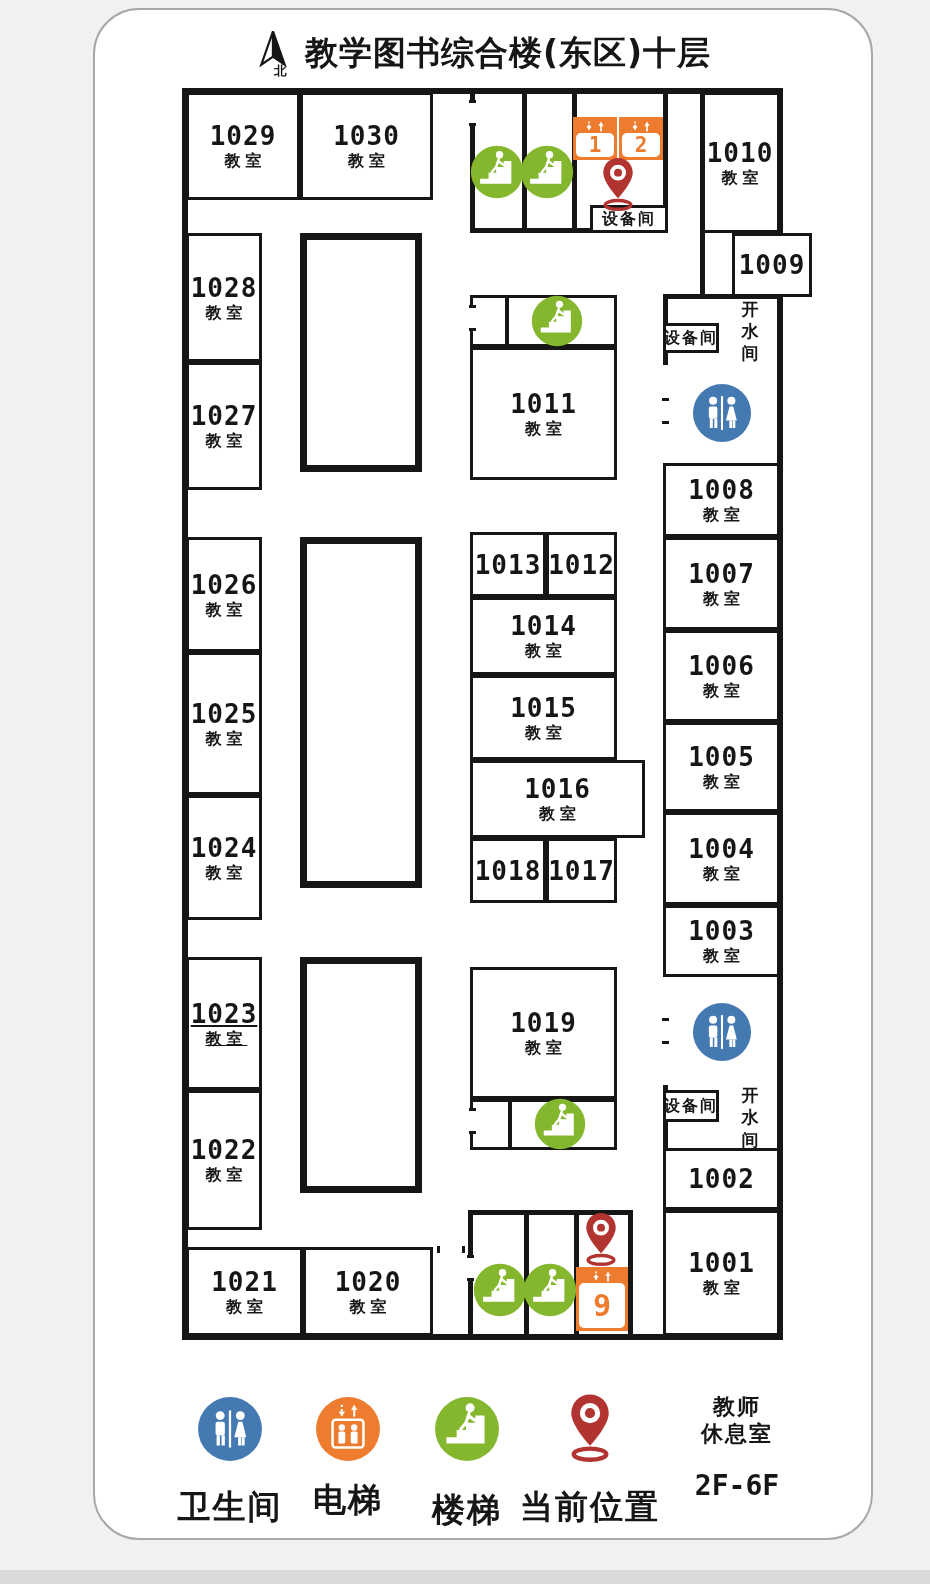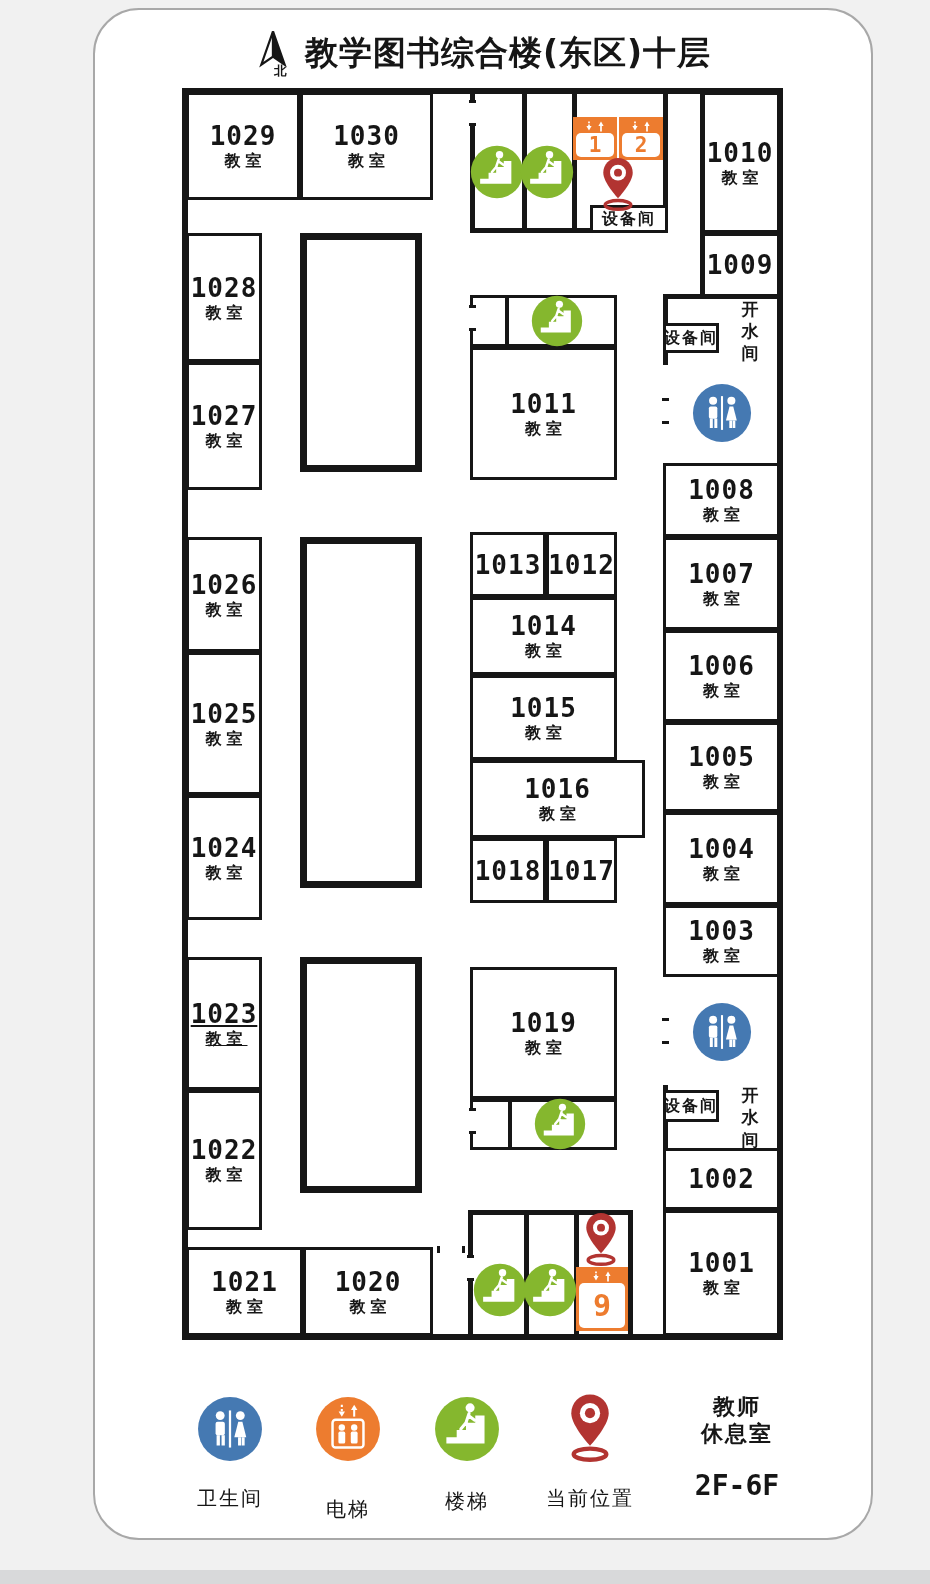--- a/index.html
+++ b/index.html
@@ -20,21 +20,21 @@
   .door-h{position:absolute;background:#fff;border-left:3px solid #161616;border-right:3px solid #161616}
   .eqbox{position:absolute;background:#fff;border:3px solid #161616;display:flex;align-items:center;justify-content:center;font-size:16px;font-weight:bold;letter-spacing:2px;white-space:nowrap}
   .vtext{position:absolute;display:flex;align-items:center;justify-content:center;font-size:17px;font-weight:bold;white-space:pre-line;line-height:1.3;text-align:center}
   .micon{position:absolute}
   .micon svg{display:block;width:100%;height:100%}
   .car{position:absolute;background:#ed7c2f;display:flex;flex-direction:column;align-items:stretch;padding:3px}
   .car .arrows{height:13px;display:flex;align-items:center;justify-content:center}
   .car .plate{flex:1;background:#fff;border-radius:5px;display:flex;align-items:center;justify-content:center;color:#ed7c2f;font-weight:bold;font-family:"DejaVu Sans Mono","Liberation Mono",monospace}
   .legend-item{position:absolute;width:150px;display:flex;flex-direction:column;align-items:center}
   .legend-icon{display:block}
-  .legend-label{font-size:20px;font-weight:normal;letter-spacing:2px;white-space:nowrap}
+  .legend-label{font-size:33px;font-weight:bold;letter-spacing:2px;white-space:nowrap}
   .lounge{position:absolute;text-align:center;font-weight:bold}
   .lounge .l1,.lounge .l2{font-size:22px;line-height:1.22;letter-spacing:2px}
   .lounge .range{font-size:28px;margin-top:21px;font-family:"DejaVu Sans Mono","Liberation Mono",monospace}
 </style>
 </head>
 <body>
 
 <div class="card"></div>
 <div class="bottom-strip"></div>
 
@@ -59,21 +59,21 @@
       <div class="sub">教室</div>
     </div>
     <div class="room" style="left: 300px; top: 92px; width: 133px; height: 108px;">
       <div class="num">1030</div>
       <div class="sub">教室</div>
     </div>
     <div class="room" style="left: 700px; top: 92px; width: 80px; height: 141px;">
       <div class="num">1010</div>
       <div class="sub">教室</div>
     </div>
-    <div class="room" style="left: 700px; top: 233px; width: 80px; height: 64px;">
+    <div class="room" style="left: 732px; top: 233px; width: 80px; height: 64px;">
       <div class="num">1009</div>
     </div>
     <div class="room" style="left: 663px; top: 463px; width: 117px; height: 74px;">
       <div class="num">1008</div>
       <div class="sub">教室</div>
     </div>
     <div class="room" style="left: 663px; top: 537px; width: 117px; height: 93px;">
       <div class="num">1007</div>
       <div class="sub">教室</div>
     </div>
@@ -350,21 +350,21 @@
   <path d="M26 8.5 V16" stroke="#fff" stroke-width="2" stroke-dasharray="2.2 1.8" fill="none"></path>
   <polygon points="22.9,15 29.1,15 26,20" fill="#fff"></polygon>
   <polygon points="34.9,13.5 41.1,13.5 38,8.5" fill="#fff"></polygon>
   <path d="M38 13.5 V20" stroke="#fff" stroke-width="2" fill="none"></path>
   <rect x="17" y="23" width="30" height="27" rx="3" fill="none" stroke="#fff" stroke-width="2.4"></rect>
   <circle cx="26" cy="30.5" r="3.1" fill="#fff"></circle>
         <rect x="22.7" y="34.5" width="6.6" height="11.5" rx="1.5" fill="#fff"></rect>
   <circle cx="38" cy="30.5" r="3.1" fill="#fff"></circle>
         <rect x="34.7" y="34.5" width="6.6" height="11.5" rx="1.5" fill="#fff"></rect>
       </svg></span>
-  <div class="legend-label" style="margin-top:34px">电梯</div>
+  <div class="legend-label" style="margin-top:16px">电梯</div>
 </div>
 <div class="legend-item" style="left:392px;top:1396px">
   <span class="legend-icon" style="width: 66px; height: 66px;"><svg viewBox="0 0 64 64">
         <circle cx="32" cy="32" r="31" fill="#85b72e"></circle>
   <polygon fill="#fff" points="12,46 12,40 22,40 22,33 31,33 31,26 40,26 40,19 49,19 49,46"></polygon>
   <circle cx="35" cy="11.5" r="4.4" fill="#fff"></circle>
   <path d="M34 17 L31 26 M31 26 L26 32 M31 26 L36 31 M34 19.5 L39.5 23.5" stroke="#fff" stroke-width="3" stroke-linecap="round" fill="none"></path>
       </svg></span>
   <div class="legend-label" style="margin-top:26px">楼梯</div>
 </div>

